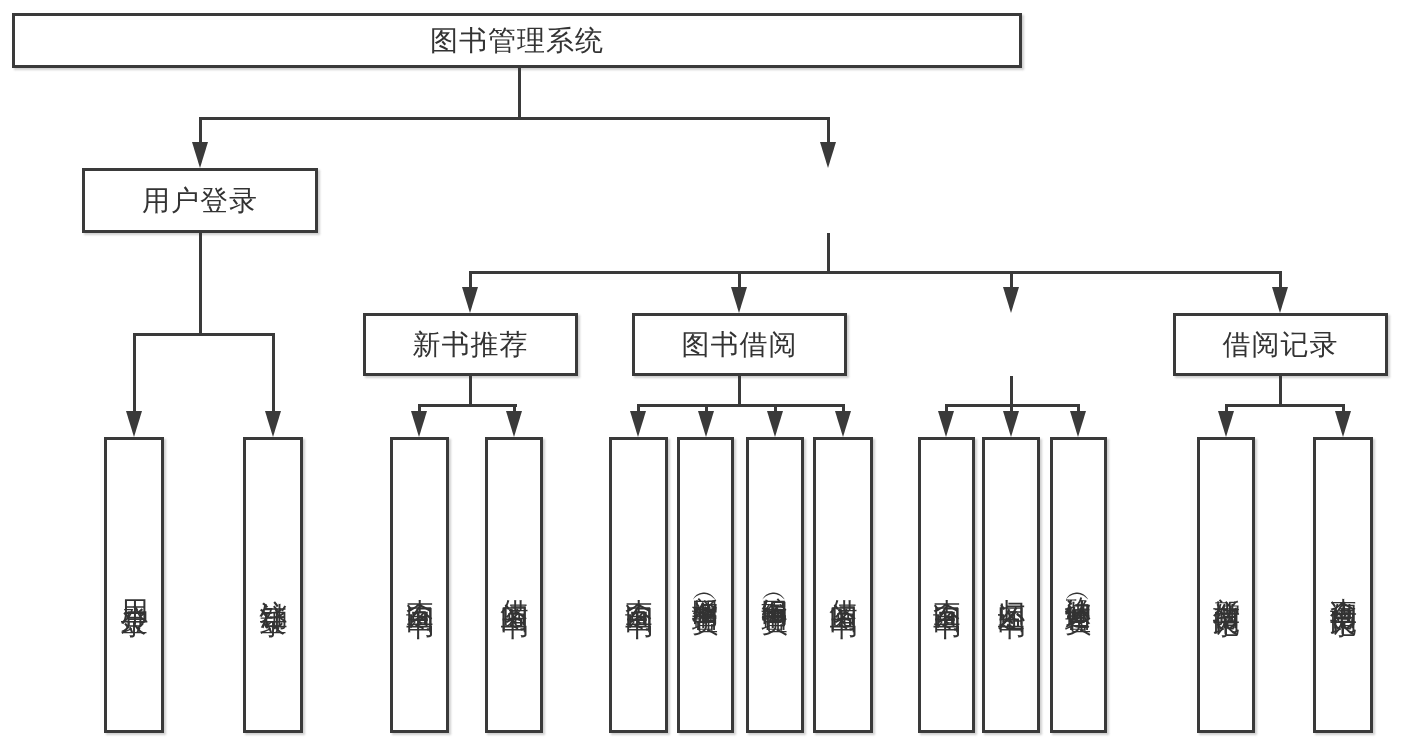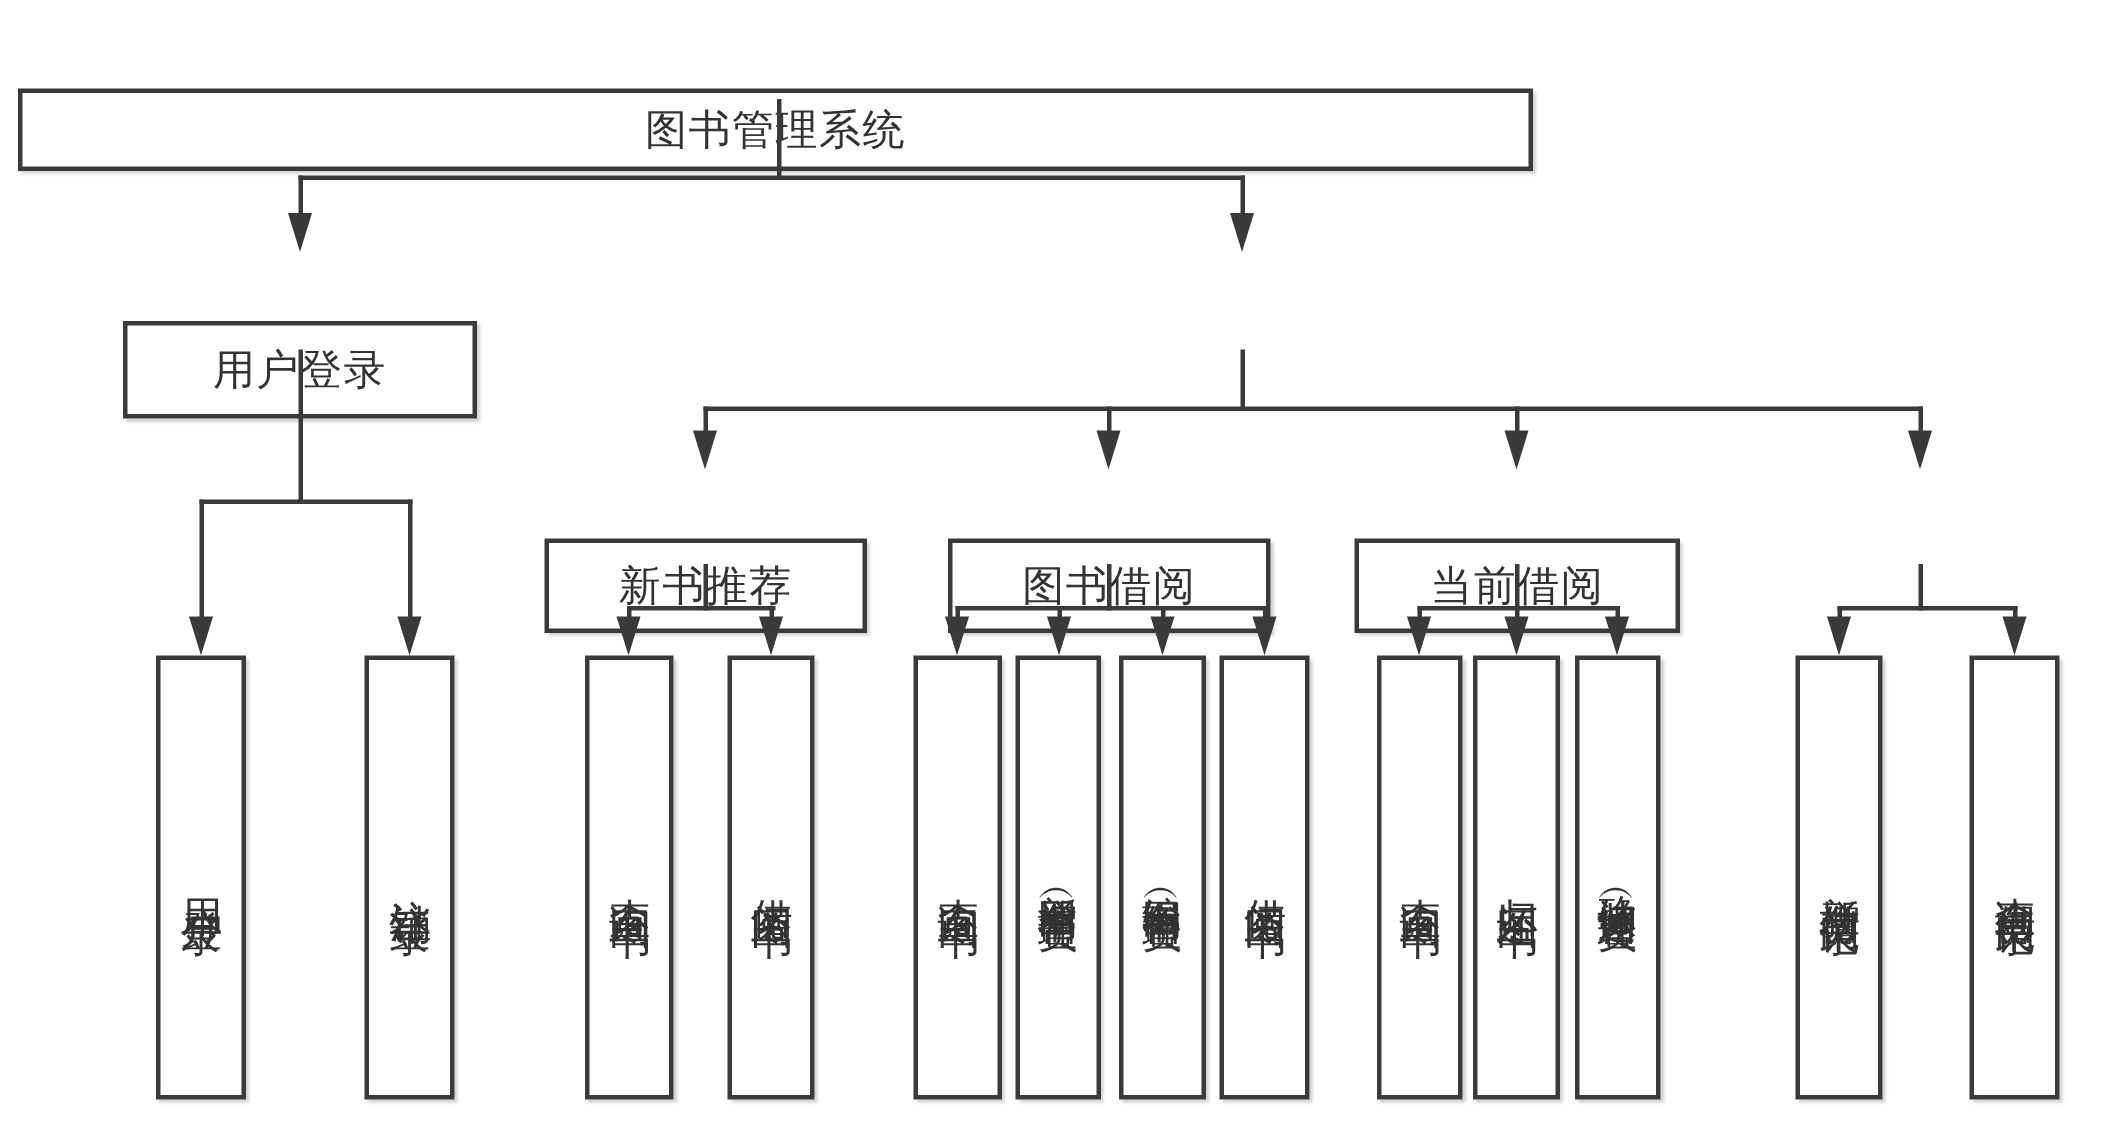--- a/index.html
+++ b/index.html
@@ -23,21 +23,20 @@
     color: #333333;
     display: flex;
     align-items: center;
     justify-content: center;
     box-shadow: 2px 2px 2px rgba(120,120,120,0.35);
   }
   .node-h {
     font-size: 28px;
     letter-spacing: 1px;
     white-space: nowrap;
-    margin-top: 46px;
   }
   .node-v {
     writing-mode: vertical-rl;
     text-orientation: mixed;
     font-size: 28px;
     letter-spacing: 4px;
     line-height: 1;
   }
   .hline, .vline {
     position: absolute;
@@ -93,21 +92,21 @@
   <div class="arrowhead" style="left:462px;top:287px;"></div>
   <div class="vline" style="left:738px;top:271px;height:20px;"></div>
   <div class="arrowhead" style="left:731px;top:287px;"></div>
   <div class="vline" style="left:1010px;top:271px;height:20px;"></div>
   <div class="arrowhead" style="left:1003px;top:287px;"></div>
   <div class="vline" style="left:1279px;top:271px;height:20px;"></div>
   <div class="arrowhead" style="left:1272px;top:287px;"></div>
 
   <div class="node node-h" style="left:632px;top:313px;width:215px;height:63px;">图书借阅</div>
   <div class="node node-h" style="left:363px;top:313px;width:215px;height:63px;">新书推荐</div>
-  <div class="node node-h" style="left:903px;top:313px;width:217px;height:63px;">当前借阅</div>
+  <div class="node node-h" style="left:1173px;top:313px;width:215px;height:63px;">借阅记录</div>
 
   <div class="vline" style="left:469px;top:376px;height:31px;"></div>
   <div class="hline" style="left:418px;top:404px;width:99px;"></div>
   <div class="vline" style="left:418px;top:404px;height:12px;"></div>
   <div class="arrowhead" style="left:411px;top:411px;"></div>
   <div class="vline" style="left:513px;top:404px;height:12px;"></div>
   <div class="arrowhead" style="left:506px;top:411px;"></div>
 
   <div class="vline" style="left:738px;top:376px;height:31px;"></div>
   <div class="hline" style="left:637px;top:404px;width:208px;"></div>

